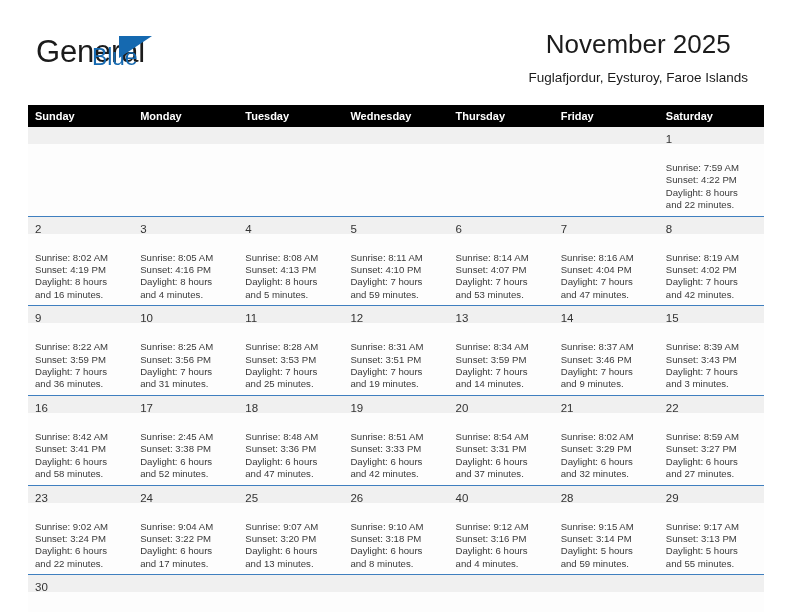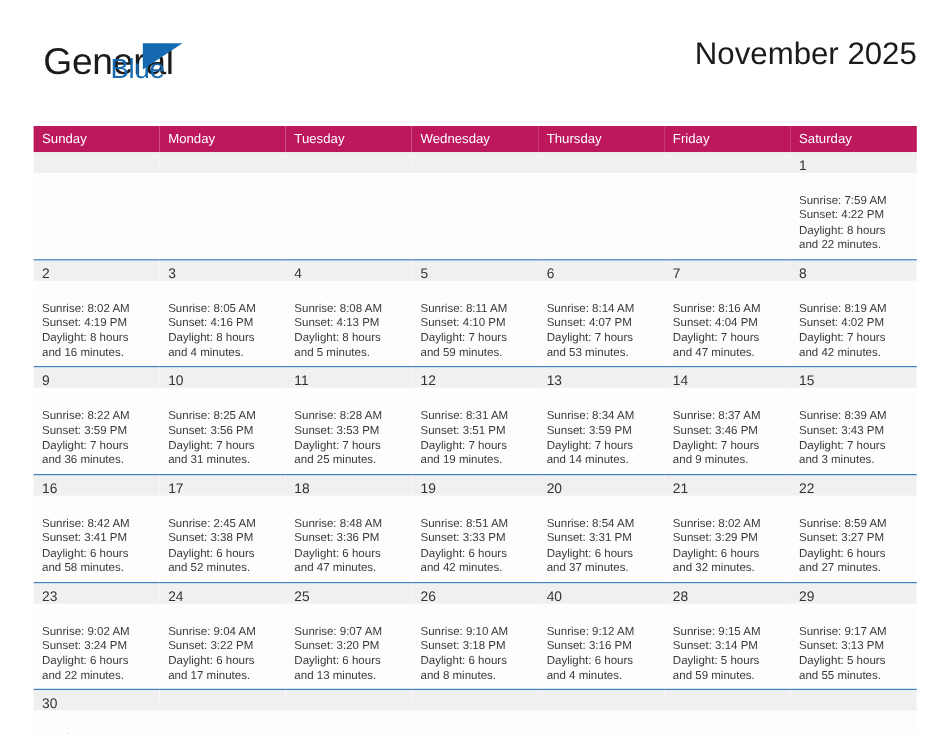--- a/index.html
+++ b/index.html
@@ -58,21 +58,21 @@
     position: absolute;
     left: 56px;
     top: 10px;
     font-size: 23px;
     letter-spacing: -0.2px;
     color: #1569b0;
     font-family: Liberation Sans, sans-serif;
   }
   .title-block {
     position: absolute;
-    right: 0;
+    right: 16px;
     top: 0;
     text-align: center;
   }
   .cal-title {
     font-size: 26px;
     color: #1b1b1b;
     font-weight: normal;
     line-height: 32px;
     white-space: nowrap;
   }
@@ -87,24 +87,24 @@
   
   .calendar {
     position: absolute;
     left: 28px;
     top: 105px;
     width: 736px;
     border-collapse: collapse;
     table-layout: fixed;
   }
   .calendar th {
-    background: #be185d;
+    background: #000000;
     color: #ffffff;
     font-size: 11px;
-    font-weight: normal;
+    font-weight: bold;
     text-align: left;
     padding: 5px 0 5px 7px;
     height: 11px;
     border: none;
   }
   .calendar td {
     vertical-align: top;
     padding: 0;
     border: none;
     border-bottom: 1px solid #3f7fbf;
@@ -145,20 +145,21 @@
   <div class="top-bar">
 
     <div class="logo">
       <span class="logo-general">General</span>
       <span class="logo-triangle"></span>
       <span class="logo-blue">Blue</span>
     </div>
 
     <div class="title-block">
       <div class="cal-title">November 2025</div>
+      <div class="cal-subtitle">Fuglafjordur, Eysturoy, Faroe Islands</div>
     </div>
 
   </div>
 
   <table class="calendar">
     <thead>
       <tr>
         <th>Sunday</th>
         <th>Monday</th>
         <th>Tuesday</th>

